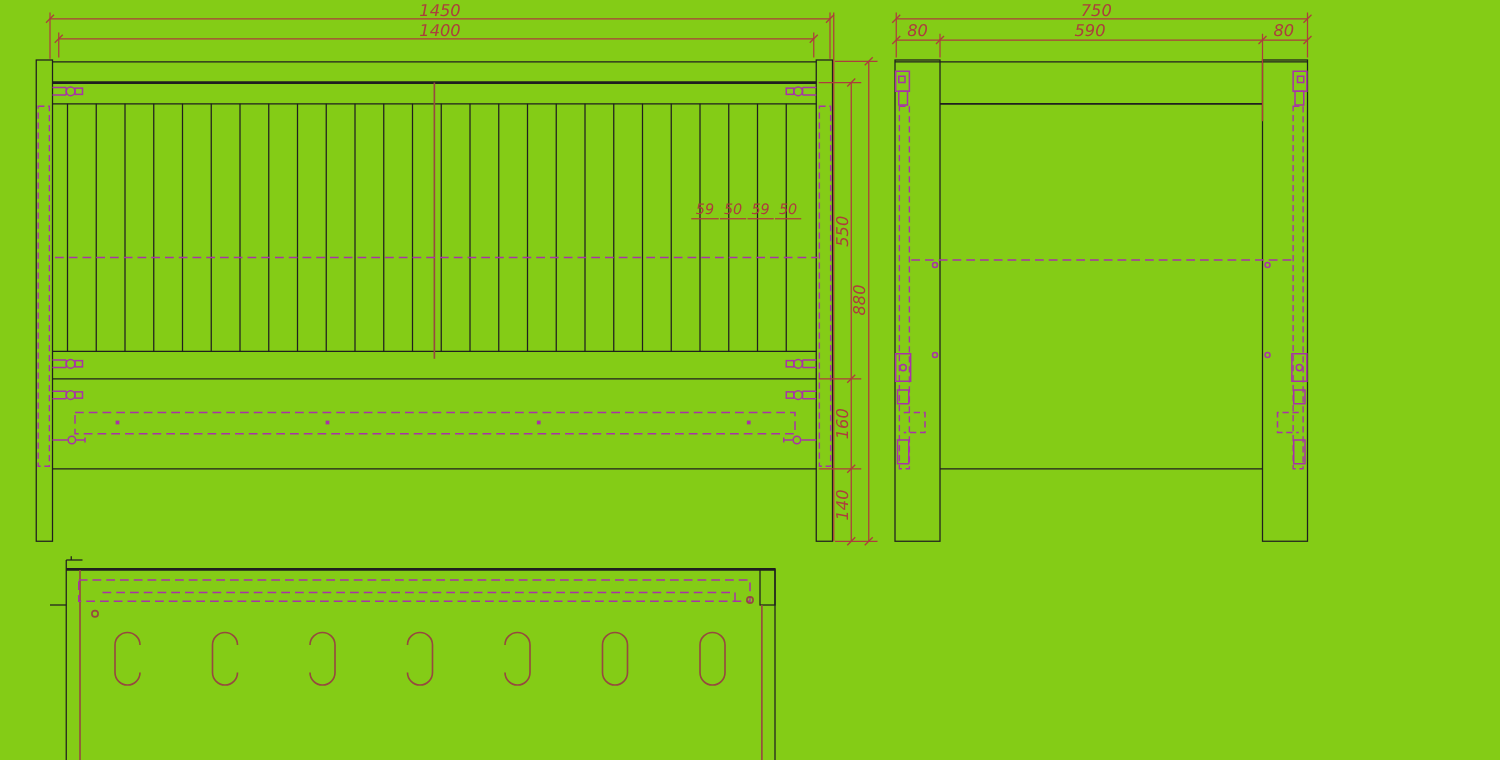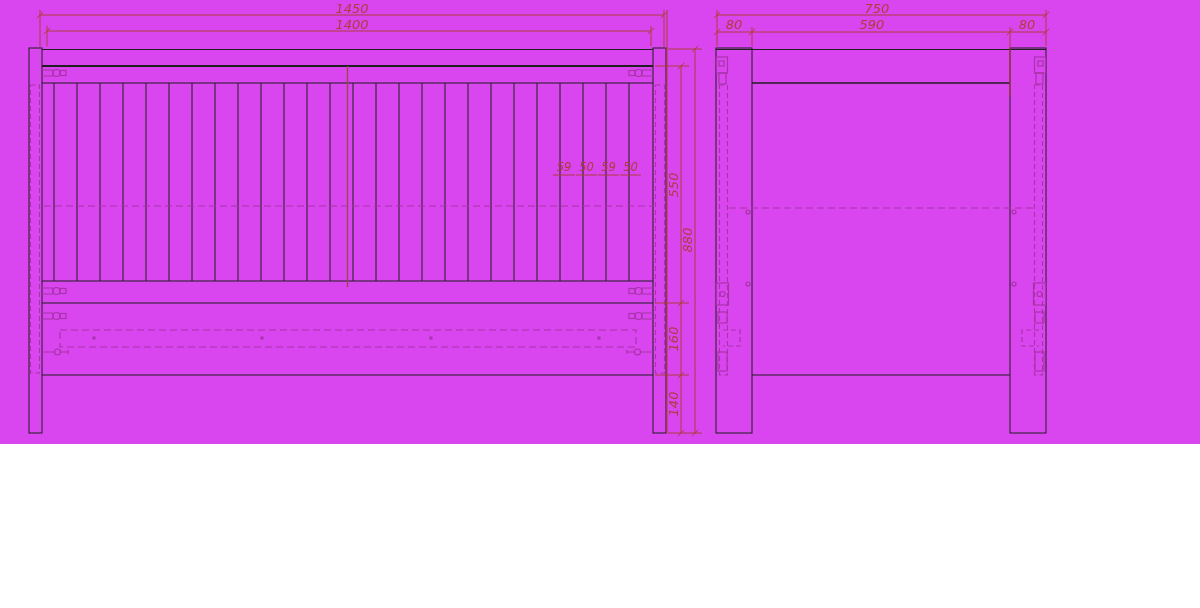--- a/index.html
+++ b/index.html
@@ -2,21 +2,21 @@
 <html style="--c-outline: #1f1f1f; --c-dim: #ad3d3d; --c-hidden: #a832a8; --c-det: #96493f;"><head>
 <meta charset="utf-8">
 <style>
   :root{
     --c-outline:#1f1f1f;
     --c-dim:#ad3d3d;
     --c-hidden:#a832a8;
     --c-det:#96493f;
   }
   html,body{margin:0;padding:0;background:#fff;}
-  #canvas{position:relative;width:1200px;height:444px;background:#d946ef;overflow:hidden;text-align:center;}
+  #canvas{position:relative;width:1200px;height:608px;background:#84cc16;overflow:hidden;text-align:center;}
   svg{display:block;}
   .ln{stroke:var(--c-outline);stroke-width:1;fill:none;}
   .ln2{stroke:var(--c-outline);stroke-width:2.2;fill:none;}
   .lnm{stroke:var(--c-outline);stroke-width:1.4;fill:none;}
   .dim{stroke:var(--c-dim);stroke-width:1;fill:none;}
   .hid{stroke:var(--c-hidden);stroke-width:1.2;fill:none;stroke-dasharray:7,4;}
   .hid2{stroke:var(--c-hidden);stroke-width:1.1;fill:none;stroke-dasharray:5,3;}
   .hw{stroke:var(--c-hidden);stroke-width:1.2;fill:none;}
   .det{stroke:var(--c-det);stroke-width:1.3;fill:none;}
   text{font-family:"DejaVu Sans",sans-serif;font-style:italic;fill:var(--c-dim);font-size:13px;}

